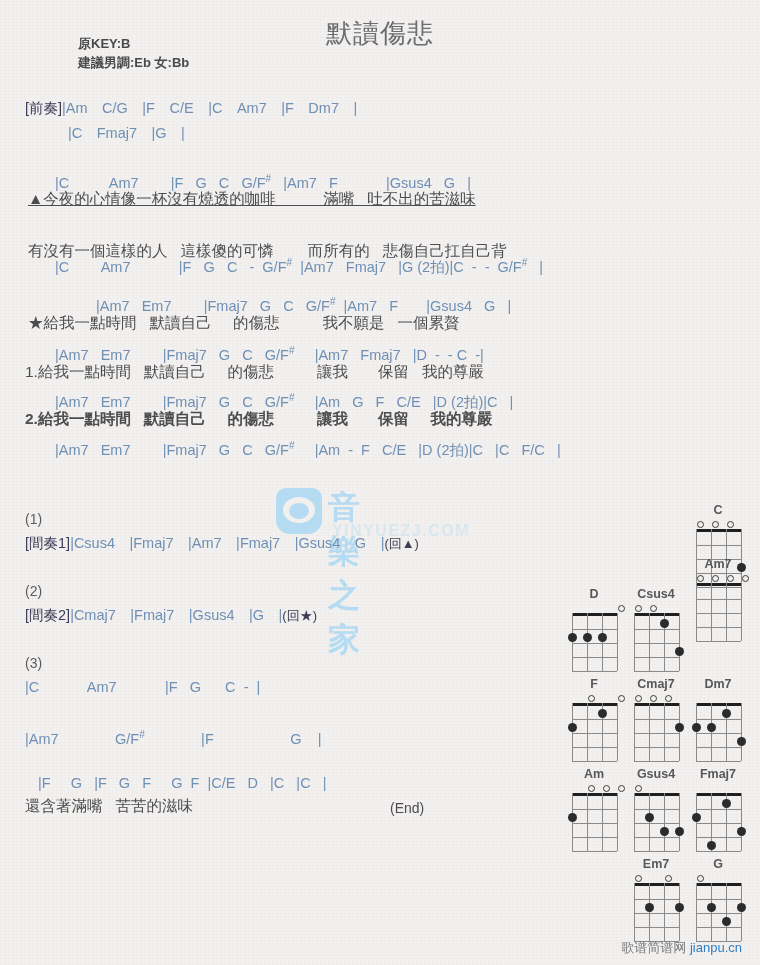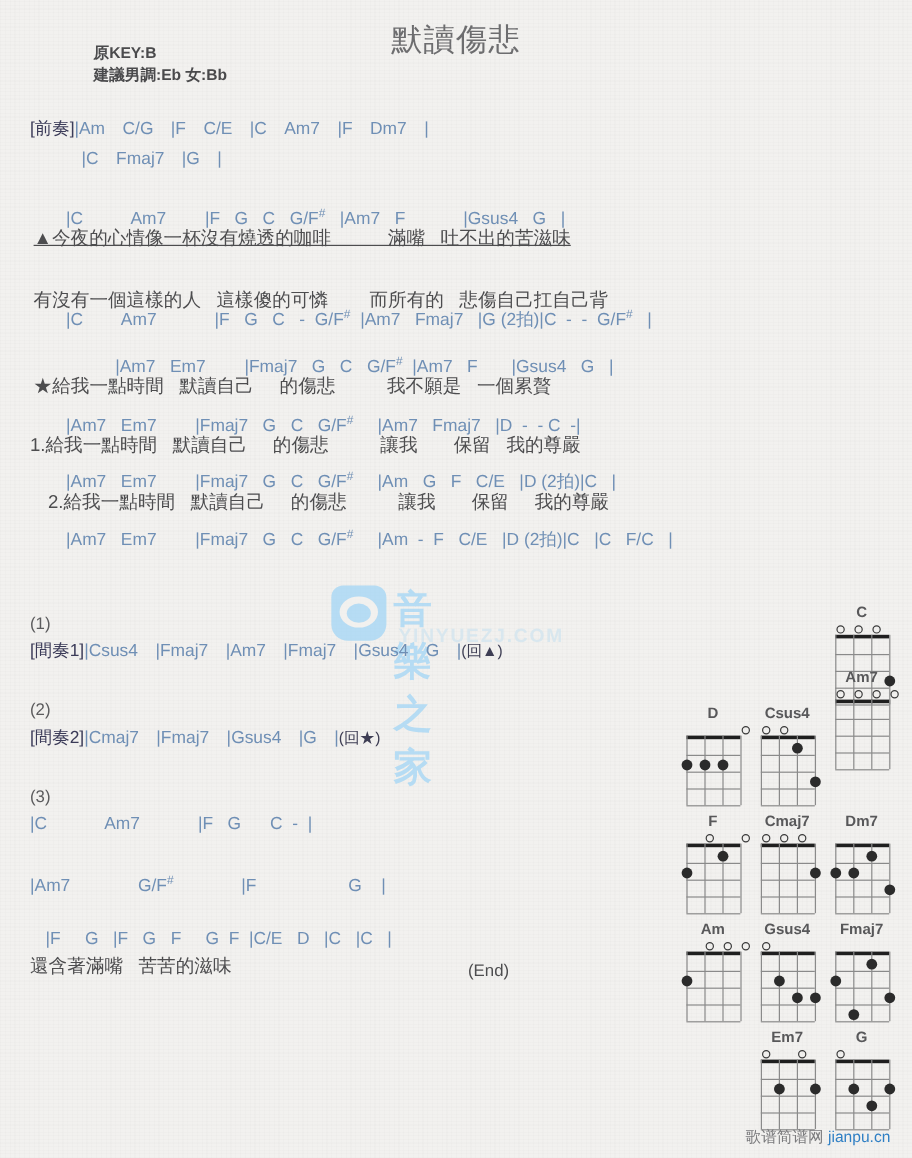--- a/index.html
+++ b/index.html
@@ -235,21 +235,21 @@
   <div class="row chordrow" style="left:55px; top:219px;margin-top:36px;">|C        Am7            |F   G   C   -  G/F<span class="sharp">#</span>  |Am7   Fmaj7   |G (2拍)|C  -  -  G/F<span class="sharp">#</span>   |</div>
   <div class="row lyricrow" style="left:28px; top:243px;">有沒有一個這樣的人   這樣傻的可憐        而所有的   悲傷自己扛自己背</div>
 
   <div class="row chordrow" style="left:55px; top:294px;margin-left:41px;">|Am7   Em7        |Fmaj7   G   C   G/F<span class="sharp">#</span>  |Am7   F       |Gsus4   G   |</div>
   <div class="row lyricrow" style="left:28px; top:315px;">★給我一點時間   默讀自己     的傷悲          我不願是   一個累贅</div>
 
   <div class="row chordrow" style="left:55px; top:343px;">|Am7   Em7        |Fmaj7   G   C   G/F<span class="sharp">#</span>     |Am7   Fmaj7   |D  -  - C  -|</div>
   <div class="row lyricrow" style="left:25px; top:364px;">1.給我一點時間   默讀自己     的傷悲          讓我       保留   我的尊嚴</div>
 
   <div class="row chordrow" style="left:55px; top:390px;">|Am7   Em7        |Fmaj7   G   C   G/F<span class="sharp">#</span>     |Am   G   F   C/E   |D (2拍)|C   |</div>
-  <div class="row lyricrow" style="left:40px; top:411px;">2.給我一點時間   默讀自己     的傷悲          讓我       保留     我的尊嚴</div>
+  <div class="row lyricrow" style="left:25px; top:411px;font-weight:bold;">2.給我一點時間   默讀自己     的傷悲          讓我       保留     我的尊嚴</div>
 
   <div class="row chordrow" style="left:55px; top:438px;">|Am7   Em7        |Fmaj7   G   C   G/F<span class="sharp">#</span>     |Am  -  F   C/E   |D (2拍)|C   |C   F/C   |</div>
 
   <div class="secnum" style="left:25px; top:511px;">(1)</div>
   <div class="row chordrow" style="left:25px; top:535px;"><span class="lbl">[間奏1]</span><span>|Csus4　|Fmaj7　|Am7　|Fmaj7　|Gsus4　G　|</span><span class="beat">(回▲)</span></div>
 
   <div class="secnum" style="left:25px; top:583px;">(2)</div>
   <div class="row chordrow" style="left:25px; top:607px;"><span class="lbl">[間奏2]</span><span>|Cmaj7　|Fmaj7　|Gsus4　|G　|</span><span class="beat">(回★)</span></div>
 
   <div class="secnum" style="left:25px; top:655px;">(3)</div>

